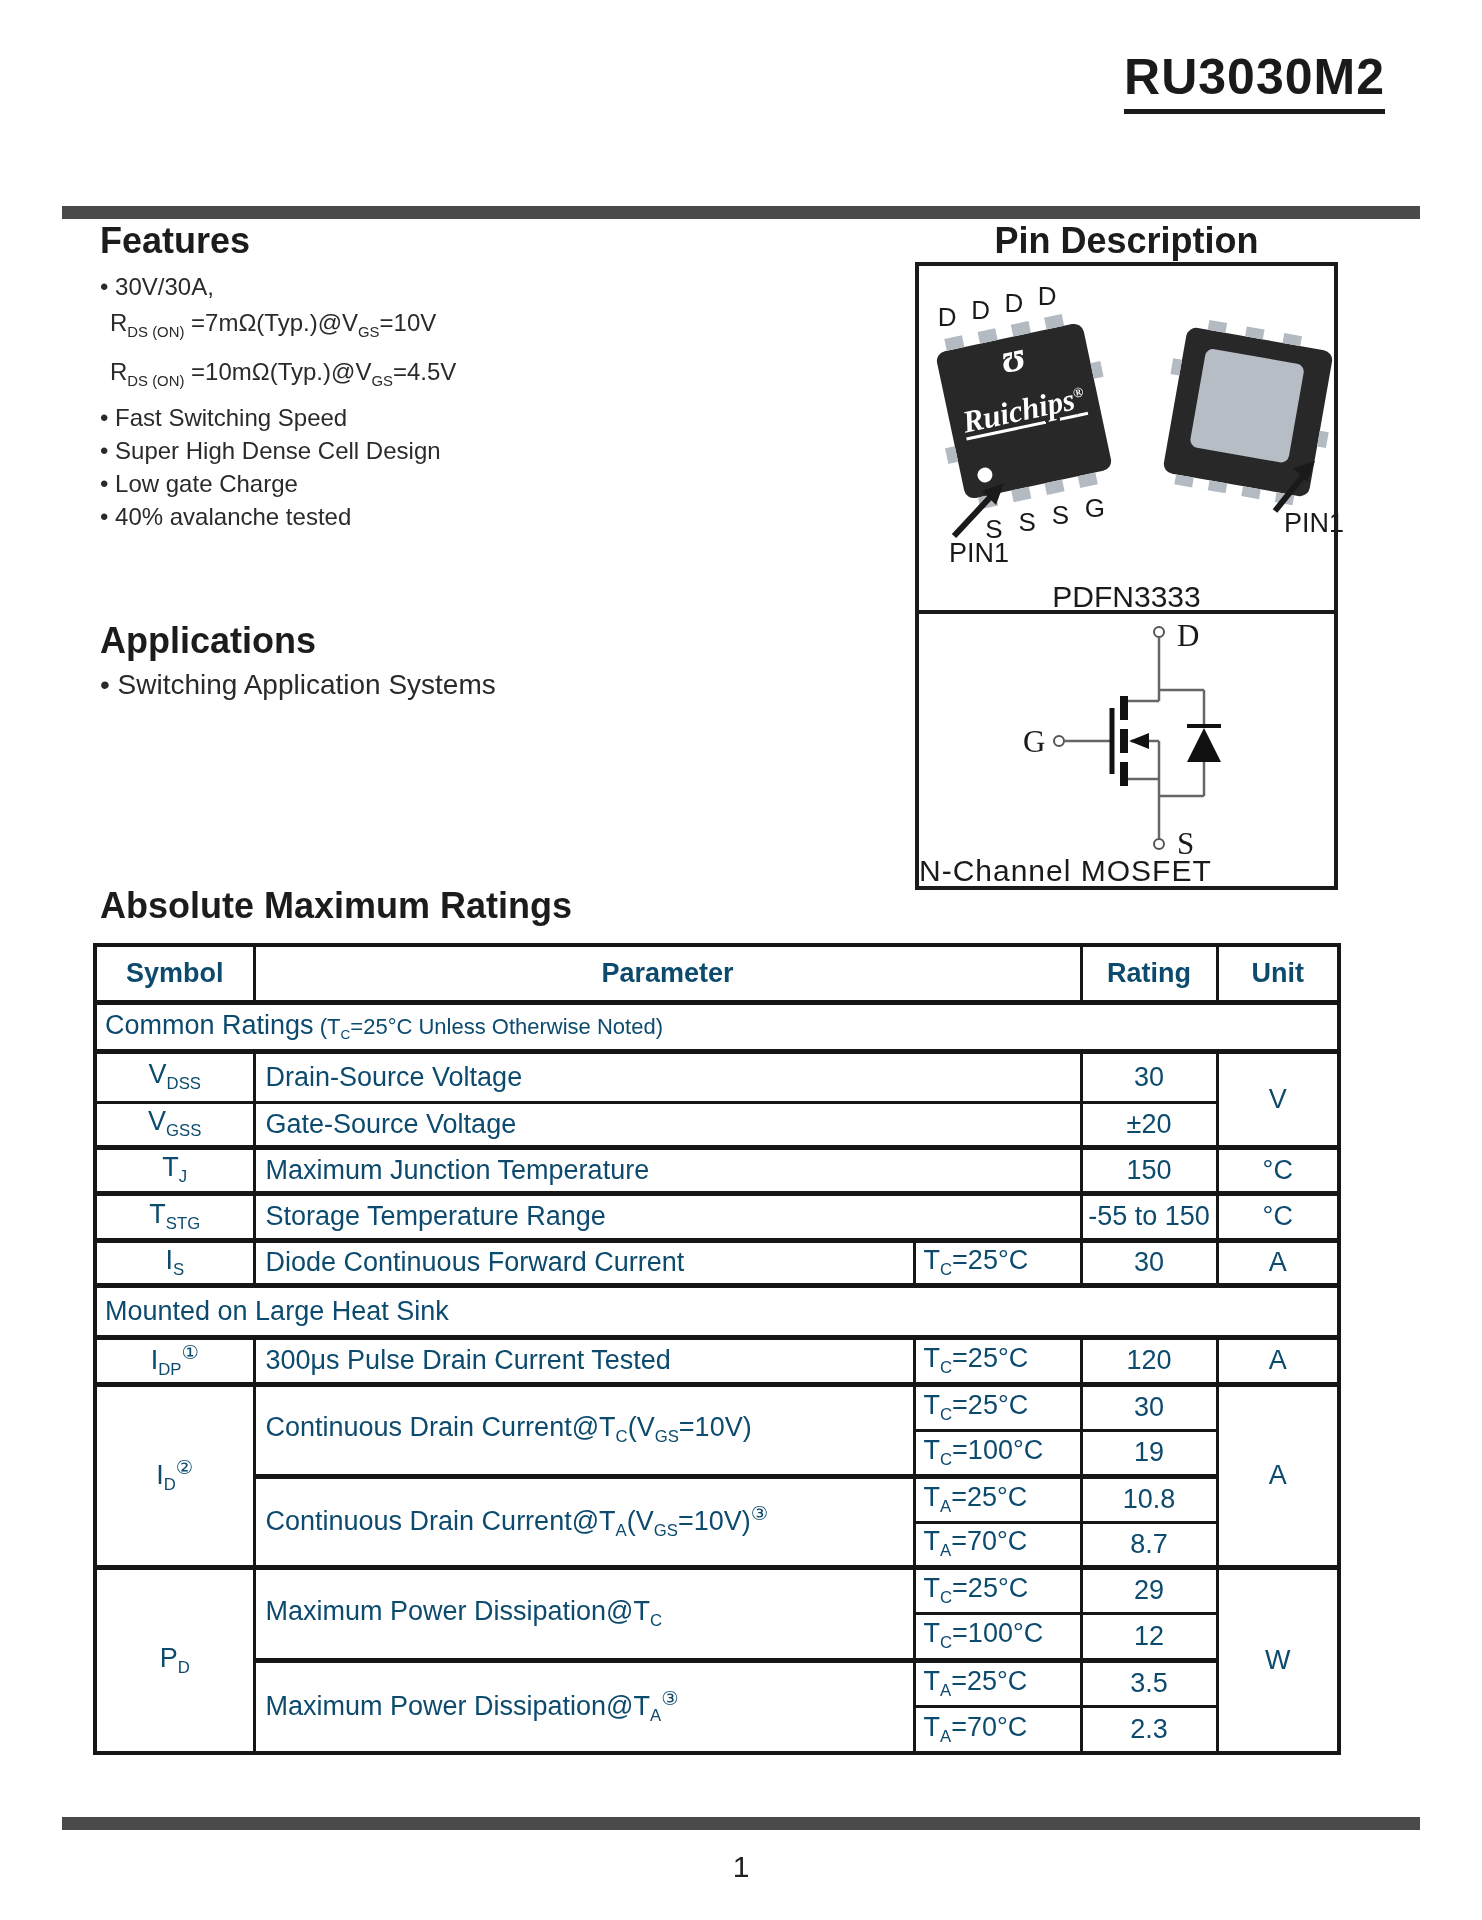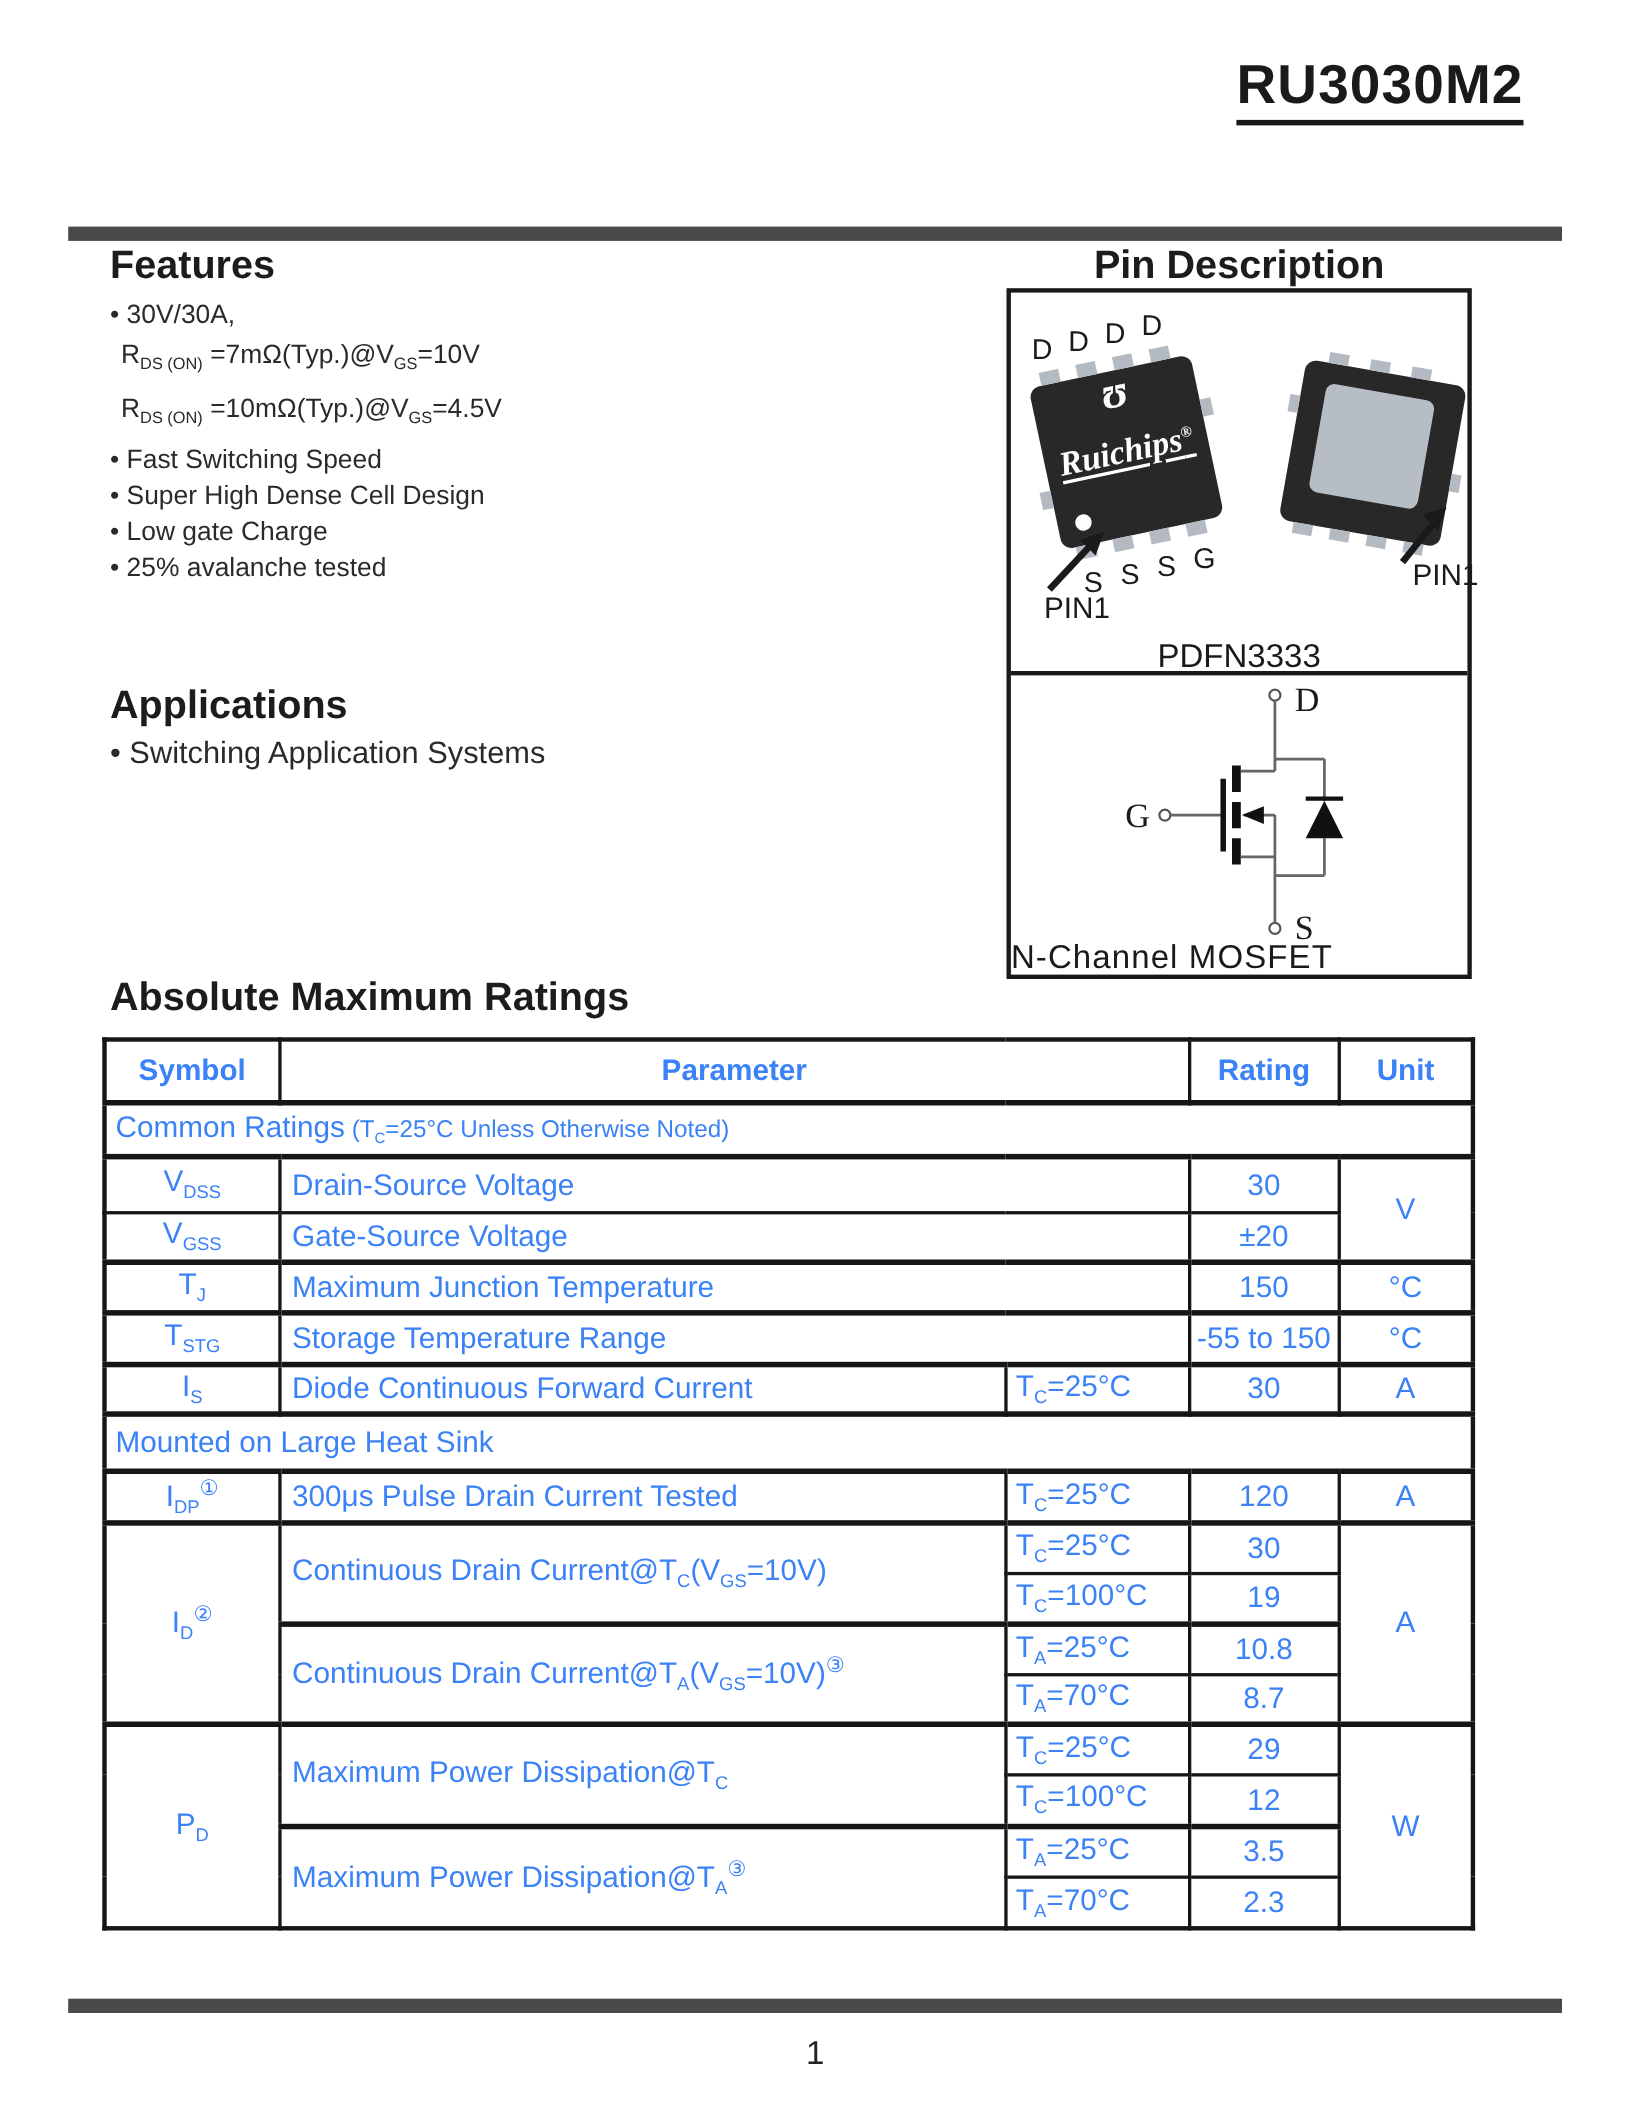--- a/index.html
+++ b/index.html
@@ -65,21 +65,21 @@
 
   
   .schem { position:absolute; left:0px; top:350px; }
   .schem-caption { position:absolute; top:588px; left:0; width:100%; text-align:left; font-size:30px; color:#1a1a1a; letter-spacing:1px; }
   .serif-lbl { font-family:"Liberation Serif","DejaVu Serif",serif; font-size:31px; fill:#1a1a1a; }
 
   
   .amr-title { left:100px; top:885px; }
   table.ratings {
     position:absolute; left:93px; top:943px; width:1244px;
-    border-collapse:collapse; table-layout:fixed; font-size:27px; color:#3b82f6;
+    border-collapse:collapse; table-layout:fixed; font-size:27px; color:#0c4a6e;
     border:4px solid #161616;
   }
   table.ratings th, table.ratings td { border:3px solid #161616; font-weight:normal; overflow:hidden; }
   table.ratings tr.sep > th, table.ratings tr.sep > td { border-top-width:5px; }
   table.ratings thead th { font-weight:bold; text-align:center; }
   .c { text-align:center; }
   .l { text-align:left; padding-left:10px; }
   .cond { text-align:left; padding-left:8px; }
   .secrow { text-align:left; padding-left:8px; font-weight:bold; }
   .secnote { font-weight:normal; font-size:22px; }
@@ -93,21 +93,21 @@
   <div class="abs rule rule-top"></div>
 
   <div class="abs h1" style="left:100px; top:220px;">Features</div>
   <ul class="abs feat-list">
     <li><span>• 30V/30A,</span></li>
     <li class="rline"><span>R</span><sub>DS (ON)</sub><span> =7mΩ(Typ.)@V</span><sub>GS</sub><span>=10V</span></li>
     <li class="rline"><span>R</span><sub>DS (ON)</sub><span> =10mΩ(Typ.)@V</span><sub>GS</sub><span>=4.5V</span></li>
     <li><span>• Fast Switching Speed</span></li>
     <li><span>• Super High Dense Cell Design</span></li>
     <li><span>• Low gate Charge</span></li>
-    <li><span>• 25% avalanche tested</span></li>
+    <li><span>• 40% avalanche tested</span></li>
   </ul>
 
   <div class="abs h1" style="left:100px; top:620px;">Applications</div>
   <ul class="abs app-list">
     <li><span>• Switching Application Systems</span></li>
   </ul>
 
   <div class="abs h1 pin-title">Pin Description</div>
 
   <div class="abs pin-box">

